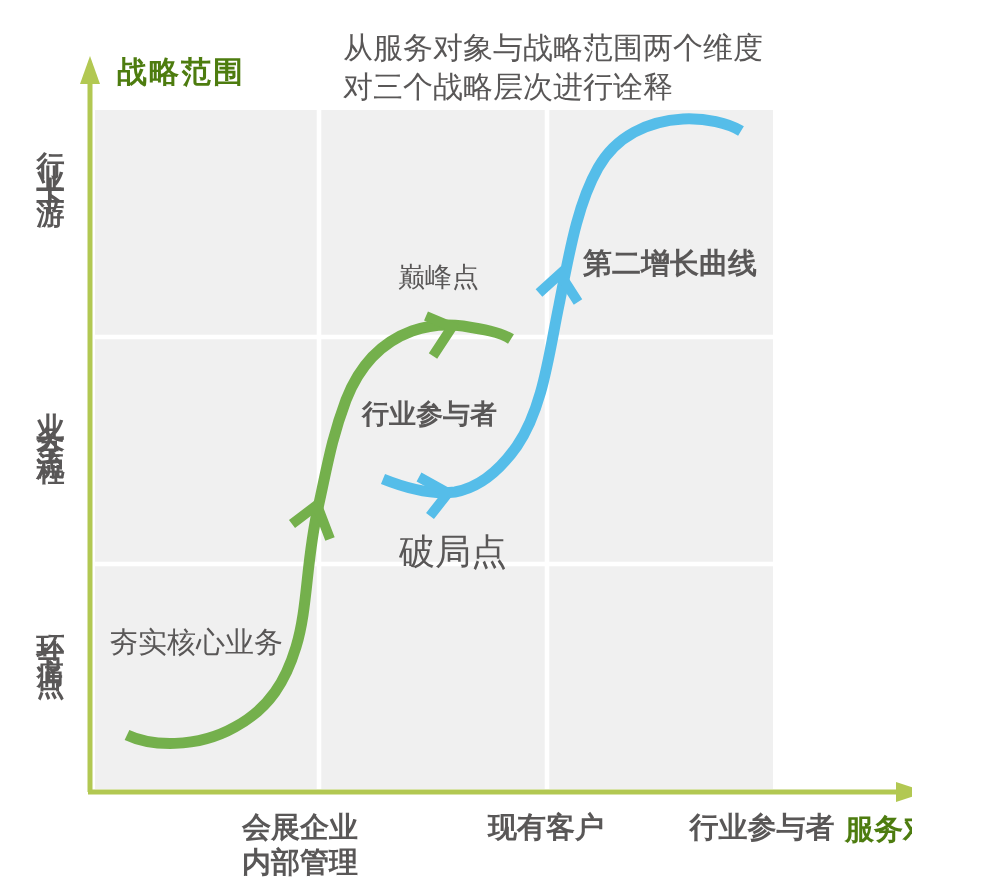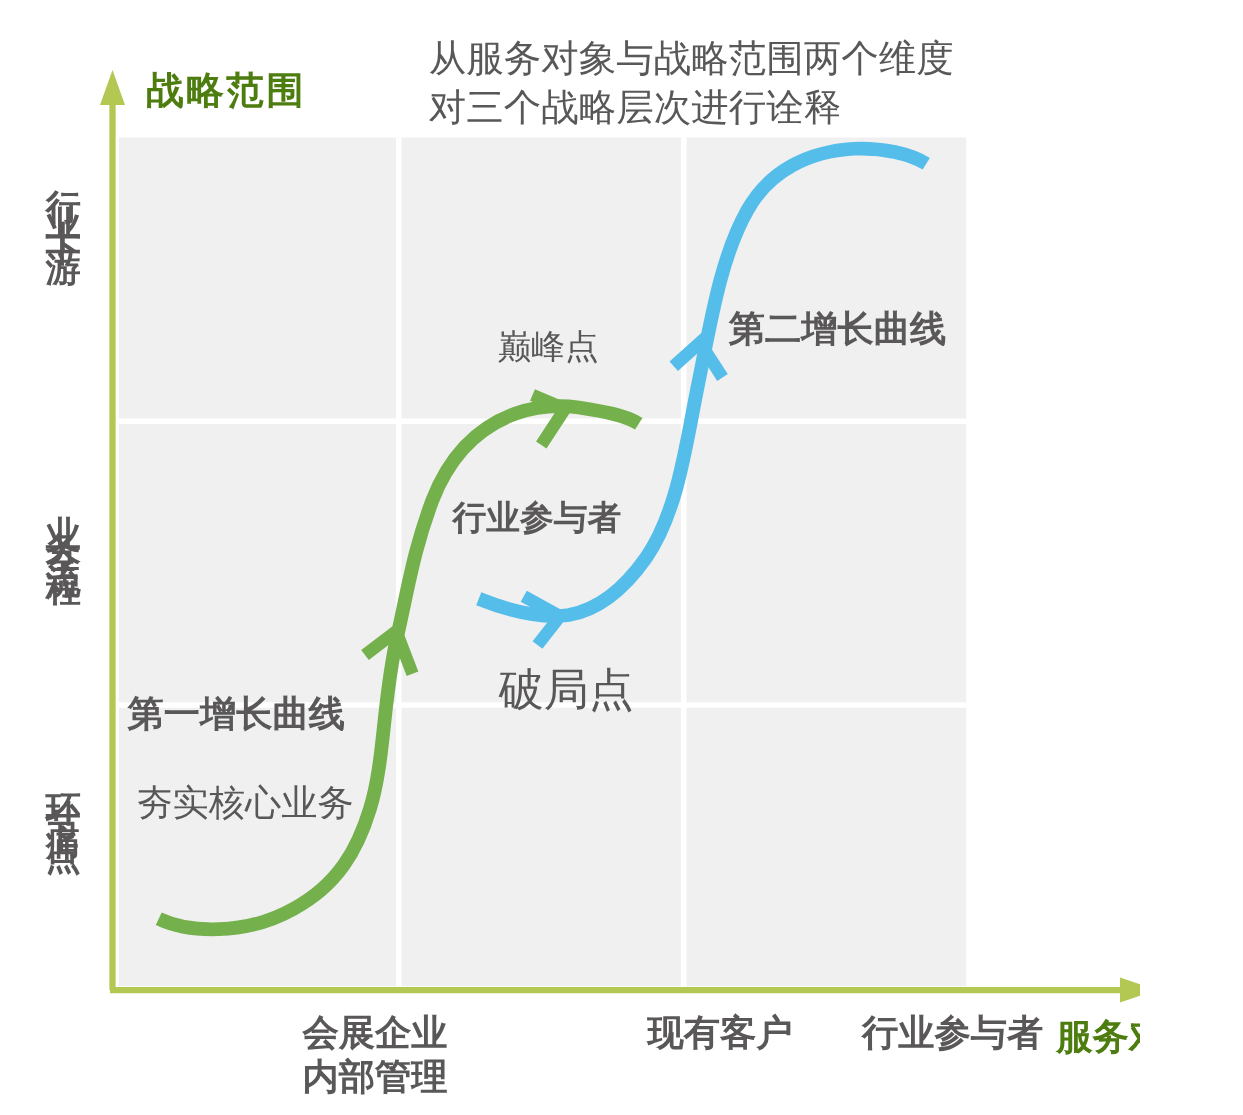--- a/index.html
+++ b/index.html
@@ -36,21 +36,21 @@
   .break     { left: 399px; top: 528px; font-size: 36px; }
   .c2-title  { left: 583px; top: 244px; font-size: 29px; }
   .c2-sub    { left: 577px; top: 310px; font-size: 25px; line-height: 32px; }
 
   .xtick {
     top: 810px; font-size: 29px; font-weight: bold;
     text-align: center; line-height: 35px;
     transform: translateX(-50%);
   }
   .xtick-1 { left: 300px; }
-  .xtick-2 { left: 576px; text-align: right; }
+  .xtick-2 { left: 546px; text-align: right; }
   .xtick-3 { left: 762px; }
   .x-axis-title { left: 845px; top: 810px; font-size: 29px; }
 
   .axis-stroke { stroke: #b2c852; stroke-width: 5; }
   .grid-stroke { stroke: #ffffff; stroke-width: 4.5; }
   .curve-green { stroke: #74b04c; stroke-width: 11; fill: none; }
   .curve-blue  { stroke: #55bde9; stroke-width: 11; fill: none; }
   .chev-green  { stroke: #74b04c; stroke-width: 10; fill: none; }
   .chev-blue   { stroke: #55bde9; stroke-width: 10; fill: none; }
 </style>
@@ -100,21 +100,20 @@
     <div>对三个战略层次进行诠释</div>
   </div>
 
   <div class="t b green y-axis-title">战略范围</div>
   <div class="t b green x-axis-title">服务对象</div>
 
   <div class="t ytick ytick-1">行业上下游</div>
   <div class="t ytick ytick-2">业务全流程</div>
   <div class="t ytick ytick-3">环节痛点</div>
 
-  <div class="t b c1-title">第一增长曲线</div>
   <div class="t c1-sub">夯实核心业务</div>
   <div class="t b mid-label">行业参与者</div>
   <div class="t peak">巅峰点</div>
   <div class="t break">破局点</div>
   <div class="t b c2-title">第二增长曲线</div>
 
   <div class="t xtick xtick-1 pre">会展企业
 内部管理</div>
   <div class="t xtick xtick-2">现有客户</div>
   <div class="t xtick xtick-3">行业参与者</div>

